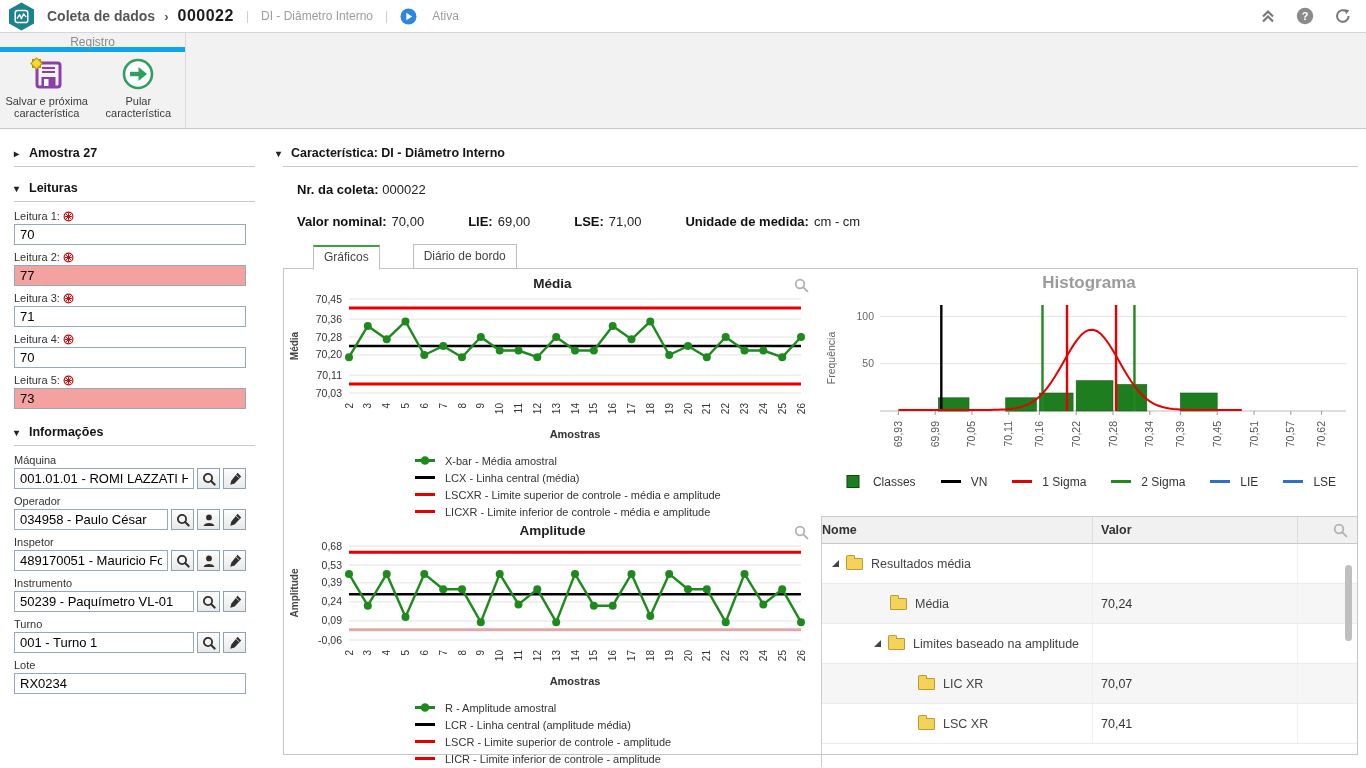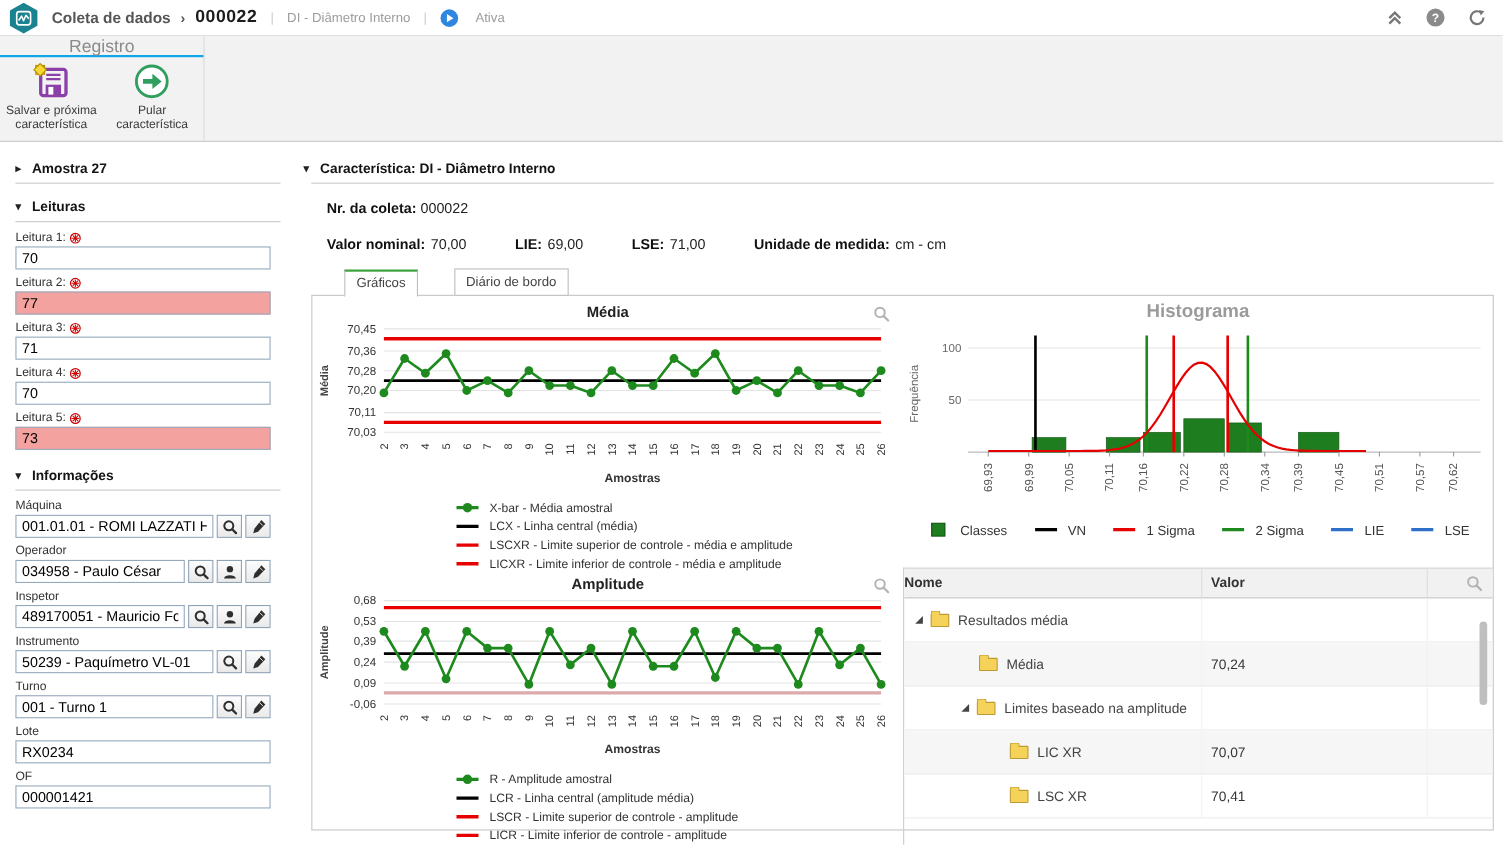--- a/index.html
+++ b/index.html
@@ -17,21 +17,21 @@
   .tb-sub { color:#9c9c9c; font-size:12px; }
   .tb-status { display:flex; align-items:center; gap:15px; color:#9c9c9c; font-size:12px; }
   .tb-right { margin-left:auto; display:flex; gap:20px; align-items:center; }
   .tb-right > span { cursor:pointer; display:flex; }
 
   
   .ribbon { position:absolute; top:33px; left:0; right:0; height:96px; background:#f2f2f2;
     border-bottom:1px solid #c9c9c9; }
   .ribbon-group { width:186px; height:95px; border-right:1px solid #dadada; }
   .rg-label { height:19px; line-height:19px; text-align:center; color:#8b8b8b;
-    font-size:16px; border-bottom:2px solid #0ea5e9; }
+    font-size:12px; border-bottom:5px solid #0ea5e9; }
   .rg-buttons { display:flex; justify-content:space-evenly; padding-top:4px; }
   .ribbon-btn { width:90px; text-align:center; font-size:11px; color:#3c3c3c;
     line-height:12px; cursor:pointer; }
   .ribbon-btn svg { display:block; margin:0 auto 3px; }
 
   
   .sidebar { position:absolute; top:130px; left:0; width:270px; bottom:0;
     padding:16px 0 0 14px; }
   .section-header { font-size:12.5px; font-weight:bold; color:#141414; display:flex;
     align-items:center; gap:6px; cursor:pointer; }
@@ -391,26 +391,20 @@
               <polygon points="9.6,0.8 13.2,4.4 6.6,11.4 2.2,12.8 3.4,8.4" fill="#2f2f2f"></polygon>
               <line x1="11" y1="5.8" x2="8" y2="2.8" stroke="#fff" stroke-width="0.8"></line>
             </svg>
           </span>
         </div>
       </div>
       <div class="fld">
         <div class="fld-label">Lote</div>
         <div class="fld-row">
           <input value="RX0234" style="">
-        </div>
-      </div>
-      <div class="fld">
-        <div class="fld-label">OF</div>
-        <div class="fld-row">
-          <input value="000001421" style="">
         </div>
       </div>
     </div>
 </div>
 
 <div class="main">
   <div class="char-header">
     <span class="tri">▾</span>
     <span>Característica: DI - Diâmetro Interno</span>
   </div>

